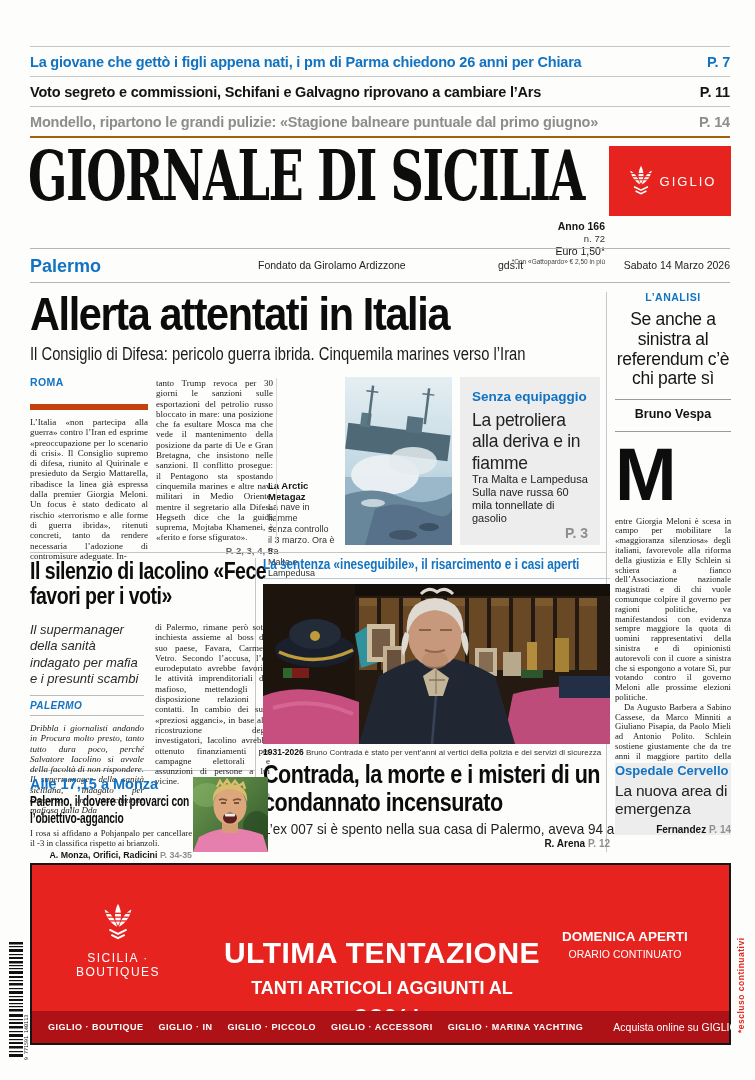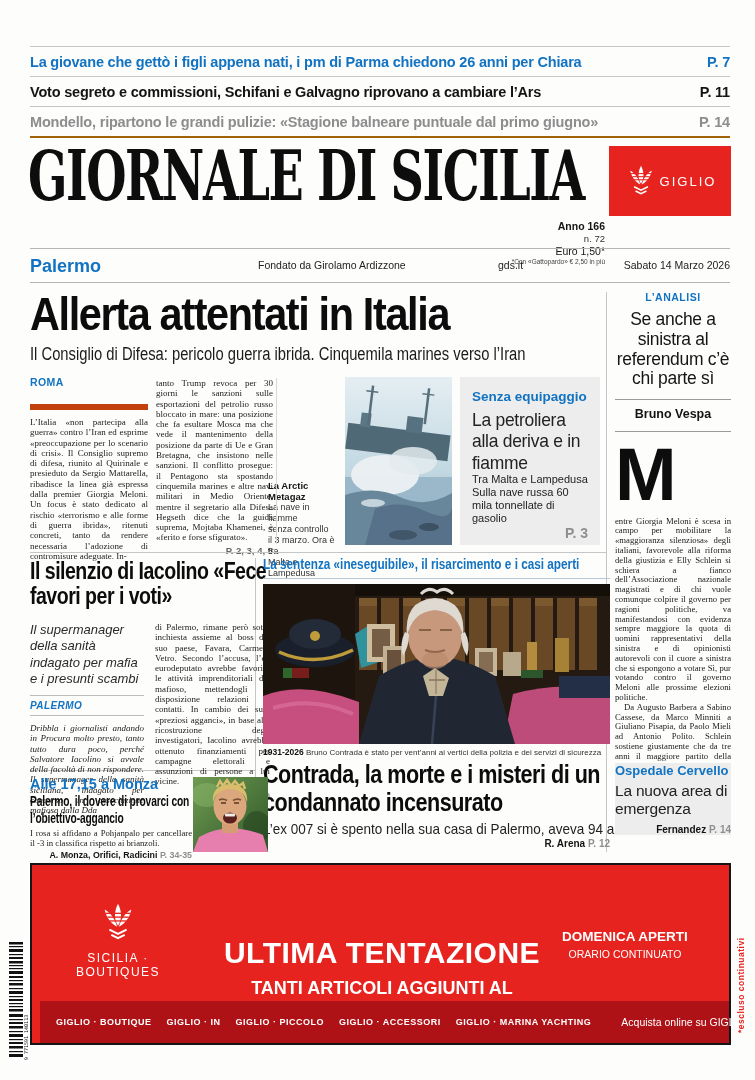--- a/index.html
+++ b/index.html
@@ -113,22 +113,22 @@
       box-sizing:border-box;}
   .ad .brand{position:absolute;left:20px;top:34px;width:132px;text-align:center;color:#fff;}
   .ad .brand .lbl{font-size:12px;letter-spacing:1.5px;margin-top:6px;}
   .ad .center{position:absolute;left:178px;top:32px;width:344px;text-align:center;color:#ffffff;margin-top:39px;}
   .ad .center .t1{font-size:30px;font-weight:bold;letter-spacing:0.5px;}
   .ad .center .t2{font-size:18px;font-weight:bold;margin-top:8px;}
   .ad .center .t3{font-size:29px;font-weight:bold;margin-top:4px;}
   .ad .right{position:absolute;left:520px;top:64px;width:146px;text-align:center;color:#fff;}
   .ad .right .r1{font-size:13.5px;font-weight:bold;}
   .ad .right .r2{font-size:10.5px;margin-top:4px;}
-  .ad .strip{position:absolute;left:0;right:0;bottom:0;height:42px;background:#ae1116;
-      display:flex;align-items:center;padding:0 16px;gap:15px;color:#fff;margin-left:8px;}
+  .ad .strip{position:absolute;left:0;right:0;bottom:0;height:32px;background:#ae1116;
+      display:flex;align-items:center;padding:0 16px;gap:15px;color:#fff;}
   .ad .strip .nav-item{font-size:9px;font-weight:bold;letter-spacing:0.5px;white-space:nowrap;}
   .ad .strip .spacer{flex:1;}
   .ad .strip .online{font-size:10.5px;white-space:nowrap;}
   .ad-note{left:736px;top:903px;width:14px;height:130px;color:#e6231e;font-weight:bold;font-size:8.5px;
       writing-mode:vertical-rl;transform:rotate(180deg);letter-spacing:0.5px;white-space:nowrap;}
 
   .barcode{left:8px;top:938px;}
 </style>
 </head>
 <body>

